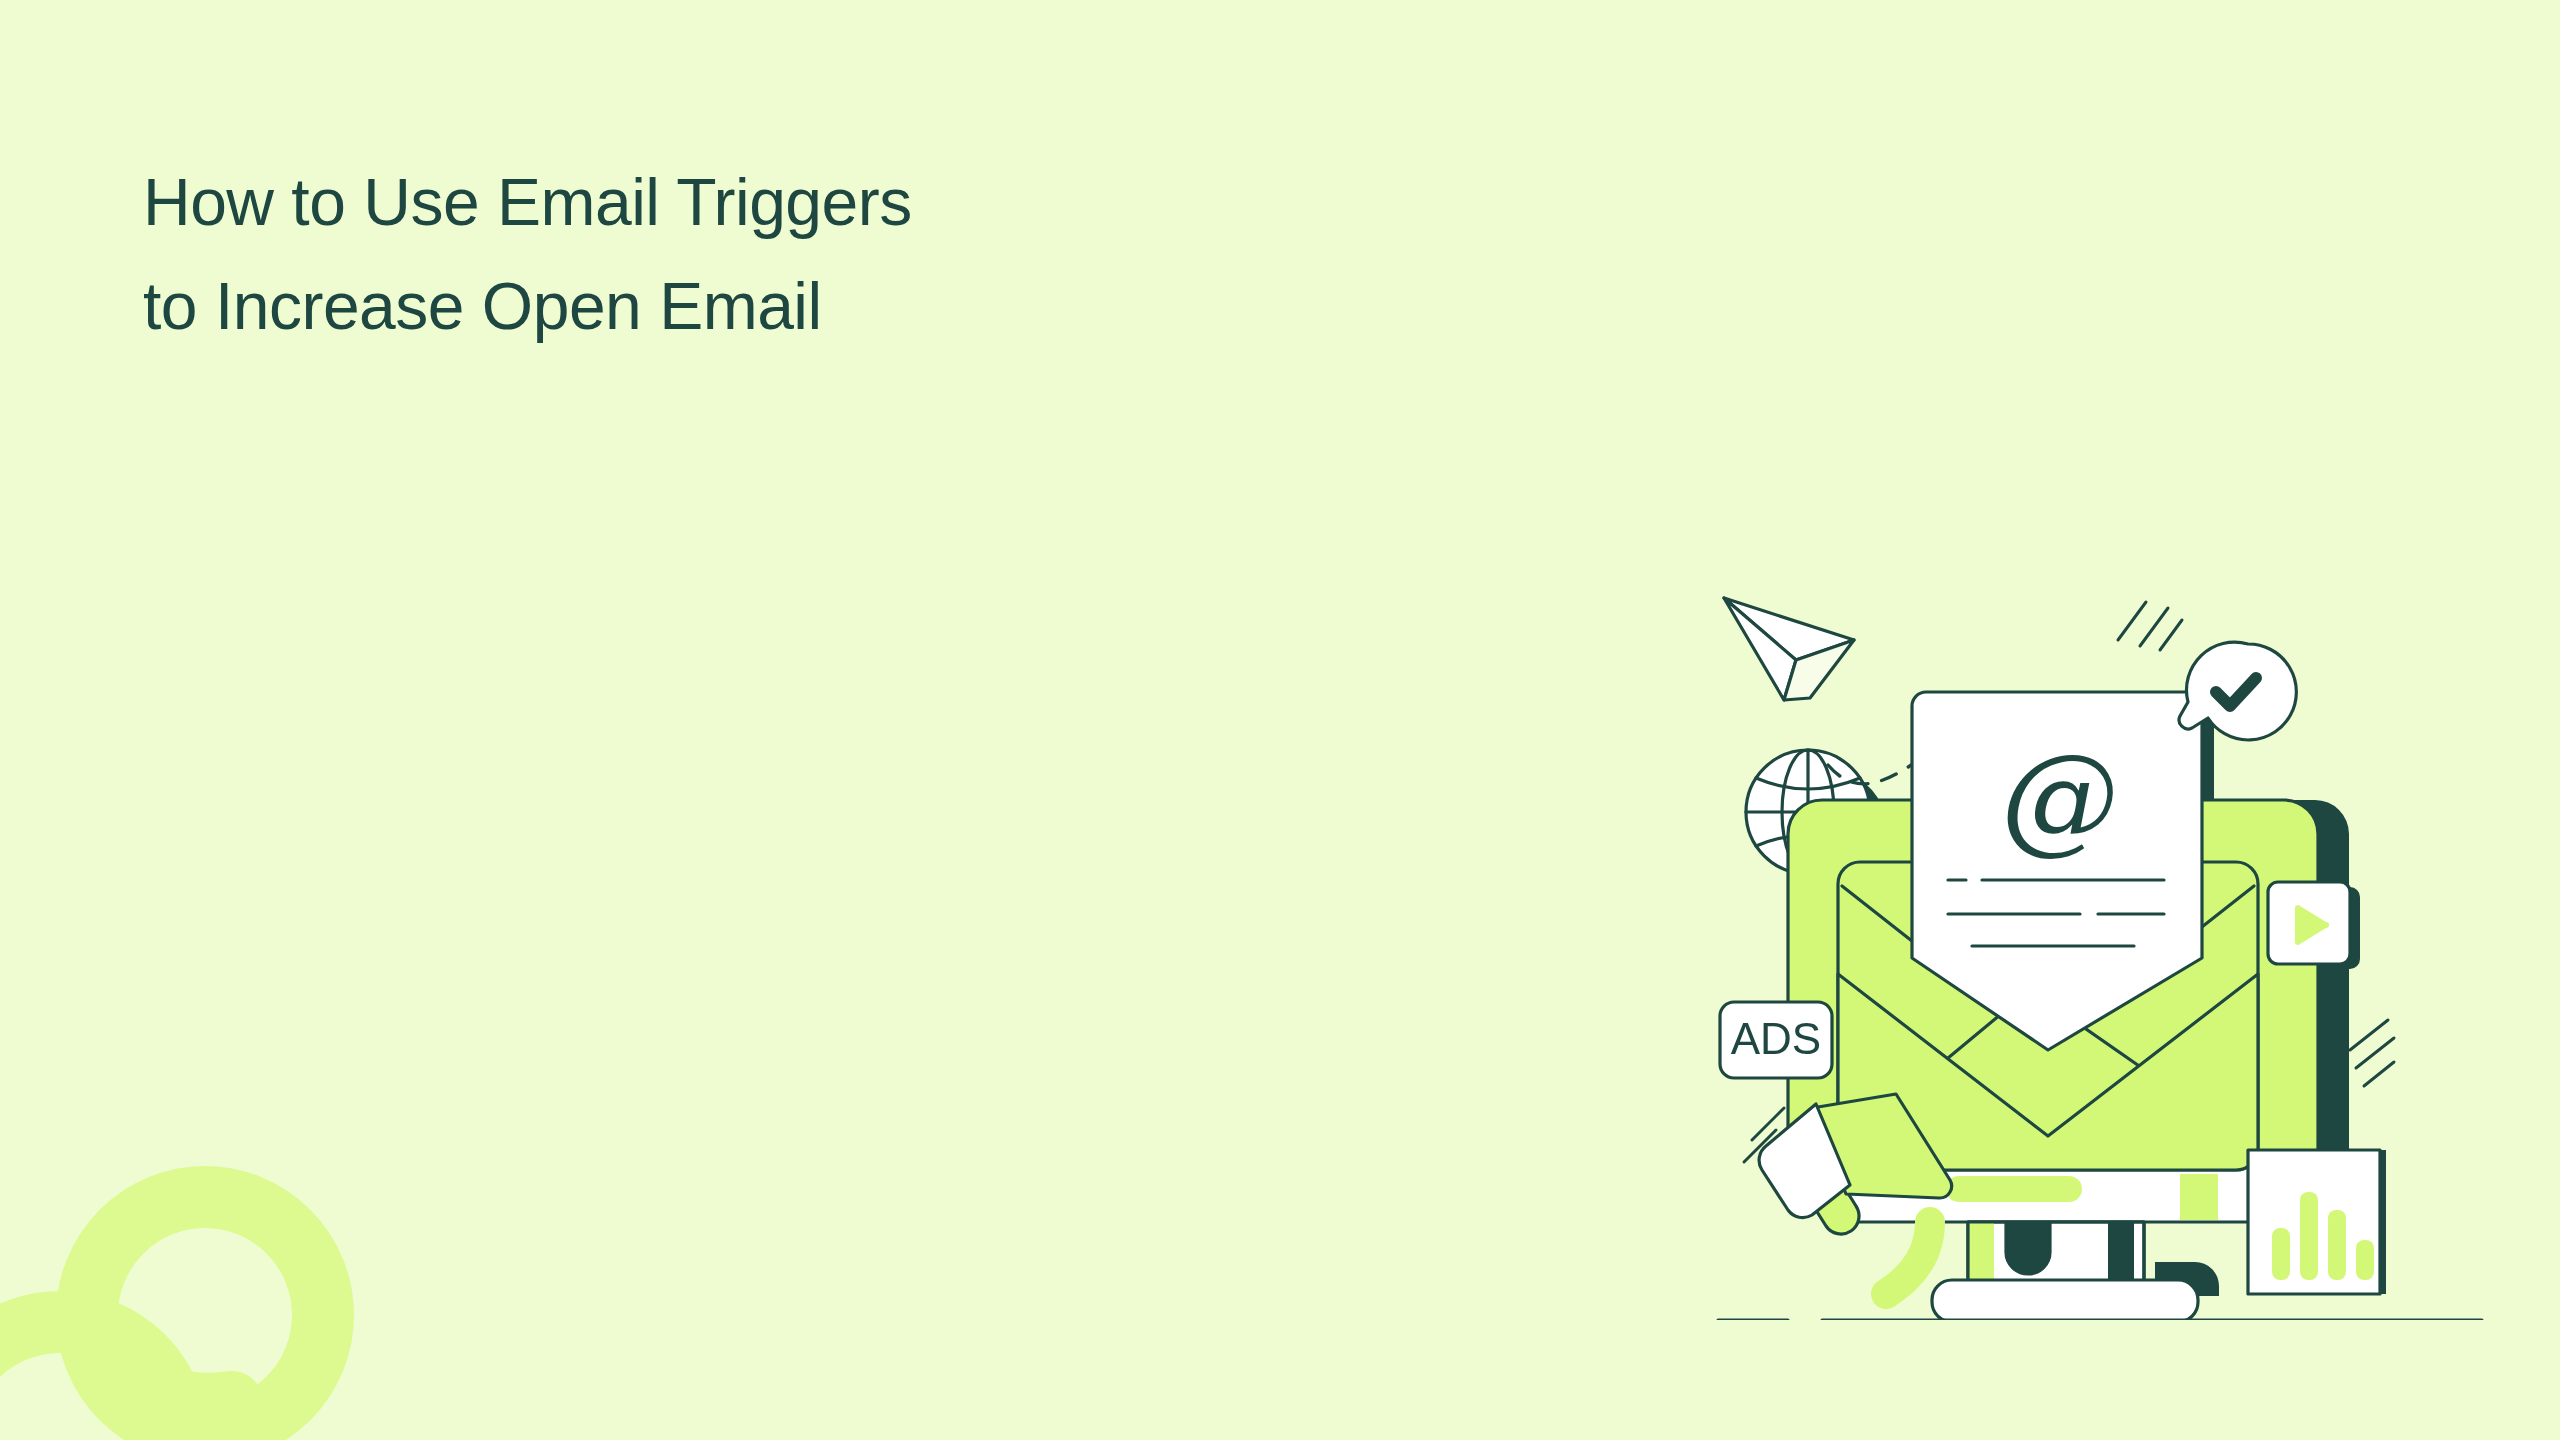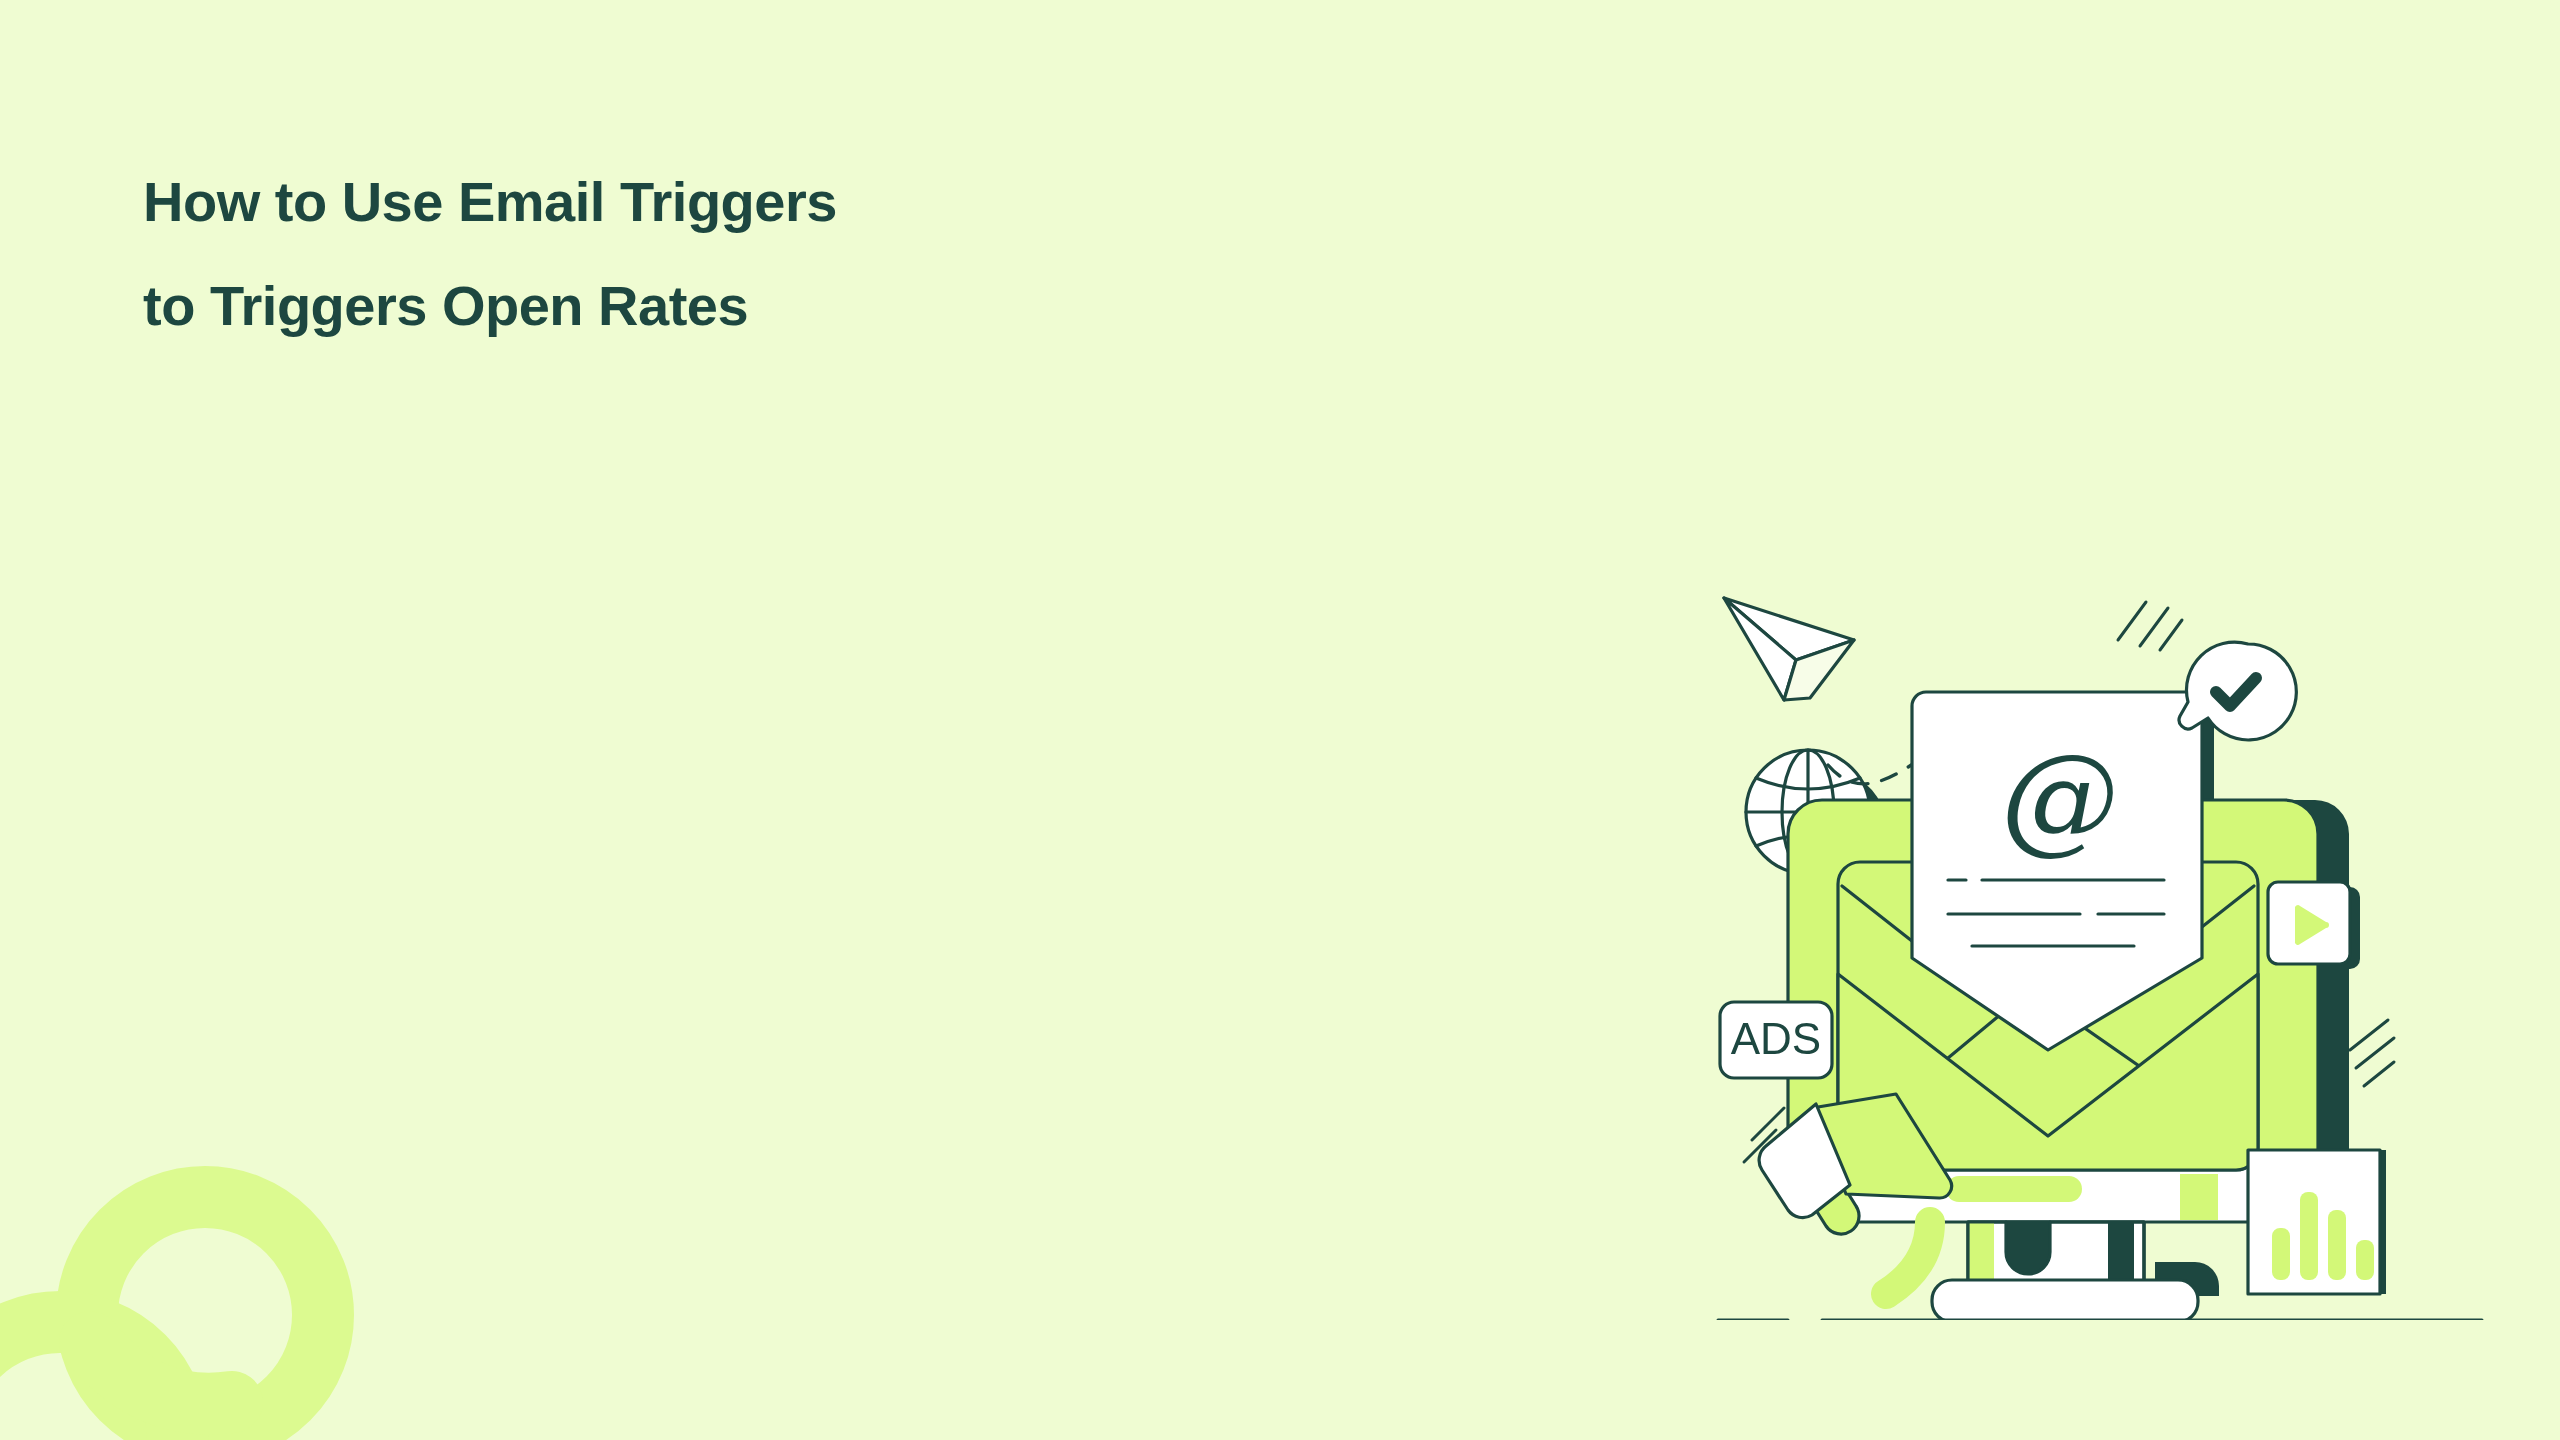--- a/index.html
+++ b/index.html
@@ -37,22 +37,22 @@
   #headline {
     position: absolute;
     left: 143px;
     top: 150px;
     width: 1450px;
   }
   #headline .line {
     display: block;
     color: #1D4740;
     font-family: "Liberation Sans", sans-serif;
-    font-size: 56px;
-    font-weight: bold;
+    font-size: 66px;
+    font-weight: normal;
     letter-spacing: -0.5px;
     line-height: 104px;
     white-space: nowrap;
   }
 
   
   #illustration {
     position: absolute;
     left: 1700px;
     top: 580px;
@@ -72,21 +72,21 @@
         <path d="M150 268 A118 118 0 1 1 268 386 A118 118 0 1 1 150 268 Z" opacity="0"></path>
         <circle cx="265" cy="265" r="118"></circle>
         <circle cx="120" cy="390" r="118"></circle>
         <path d="M150 292 C190 340 236 360 292 352"></path>
       </g>
     </svg>
   </div>
 
   <div id="headline">
     <span class="line">How to Use Email Triggers</span>
-    <span class="line">to Triggers Open Rates</span>
+    <span class="line">to Increase Open Email</span>
   </div>
 
   <div id="illustration">
     <svg viewBox="0 0 830 740" xmlns="http://www.w3.org/2000/svg" aria-hidden="true">
       <defs>
         <clipPath id="clipStage">
             <rect x="0" y="0" width="830" height="740"></rect>
           </clipPath>
       </defs>
 

